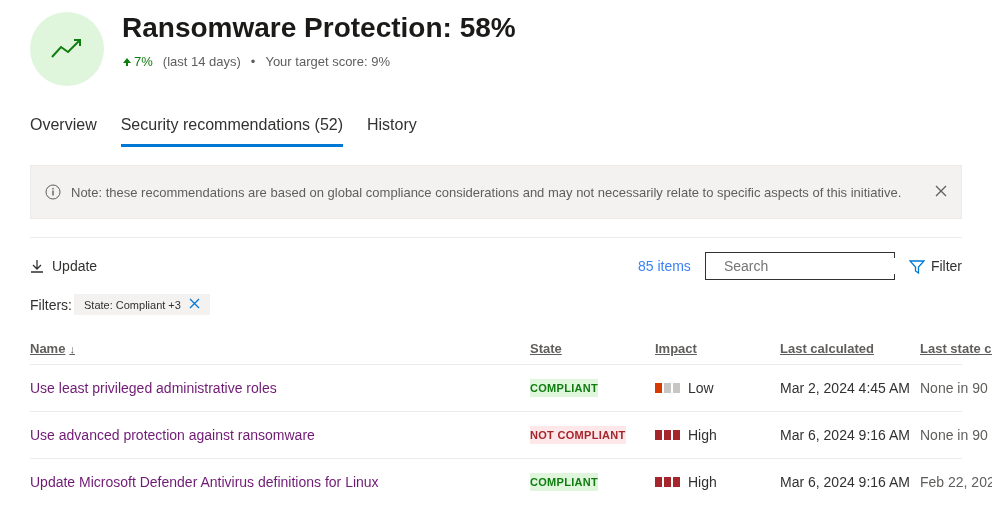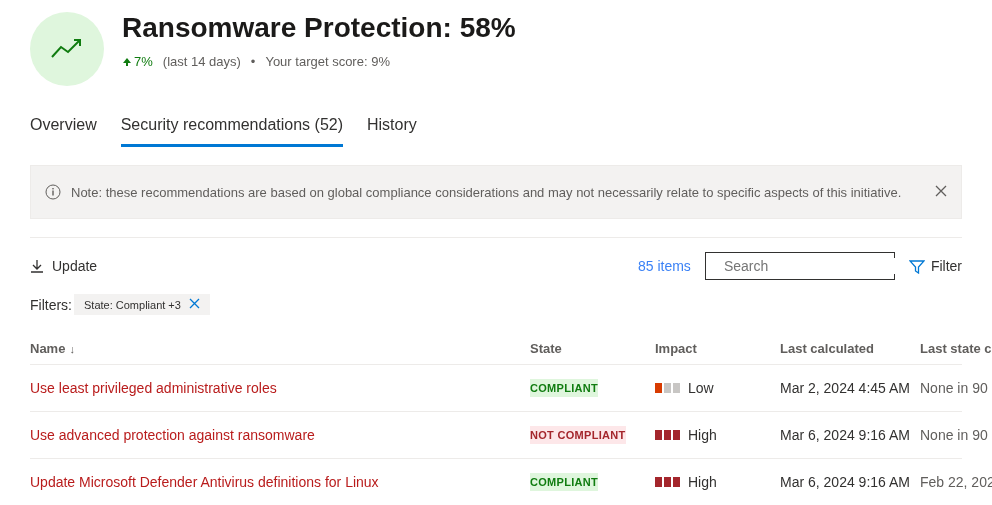--- a/index.html
+++ b/index.html
@@ -56,23 +56,23 @@
   .filters-row { display: flex; align-items: center; gap: 2px; font-size: 14px; margin-bottom: 18px; }
   .filter-chip {
     display: inline-flex; align-items: center; gap: 8px;
     background: #f3f2f1; padding: 4px 10px; font-size: 11px; cursor: pointer;
   }
   .chip-x { color: #0078d4; font-weight: 400; }
 
   .table { width: 100%; }
   .thead, .trow { display: grid; grid-template-columns: 500px 125px 125px 140px 120px; align-items: center; }
   .thead { font-size: 13px; color: #605e5c; font-weight: 600; padding: 8px 0; }
-  .thead .col { display: flex; align-items: center; gap: 4px; }
+  .thead .col { display: flex; align-items: center; gap: 4px; text-decoration: underline; }
   .trow { border-top: 1px solid #edebe9; padding: 14px 0; font-size: 14px; }
-  .trow .name-cell { color: #b91c1c; cursor: pointer; }
+  .trow .name-cell { color: #701a75; cursor: pointer; }
   .badge {
     display: inline-block; padding: 3px 0; font-size: 11px; font-weight: 600;
     letter-spacing: 0.3px; border-radius: 0;
   }
   .badge.compliant { background: #dff6dd; color: #107c10; }
   .badge.notcompliant { background: #fde7e9; color: #a4262c; }
   .impact-cell { display: flex; align-items: center; gap: 8px; }
   .bars { display: inline-flex; gap: 2px; }
   .bars span { width: 7px; height: 10px; background: #c8c6c4; }
   .bars.low span:nth-child(1) { background: #d83b01; }

